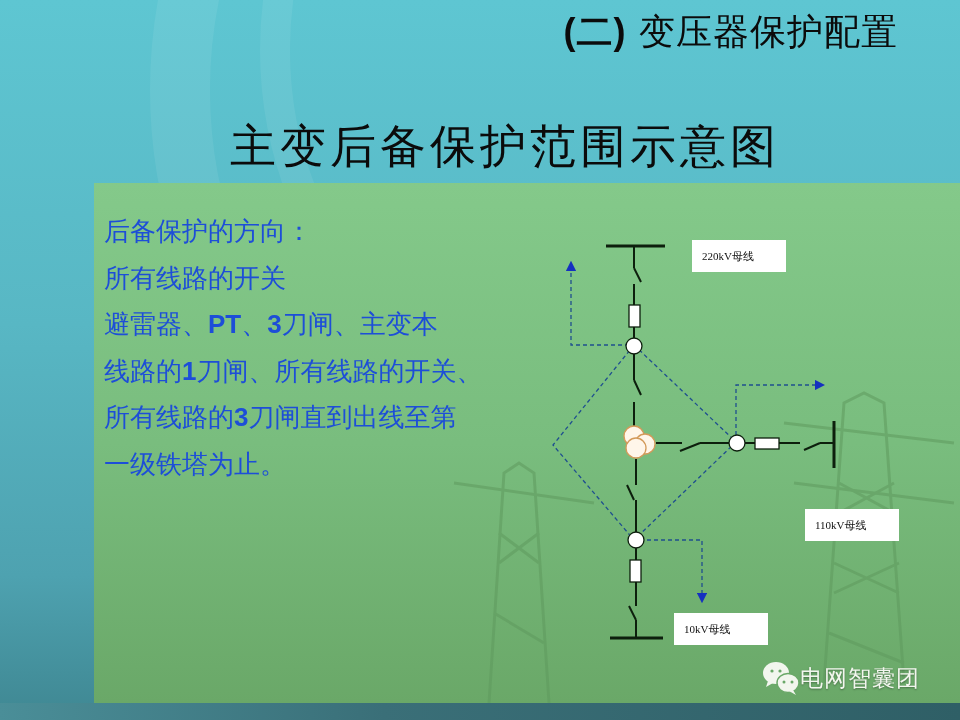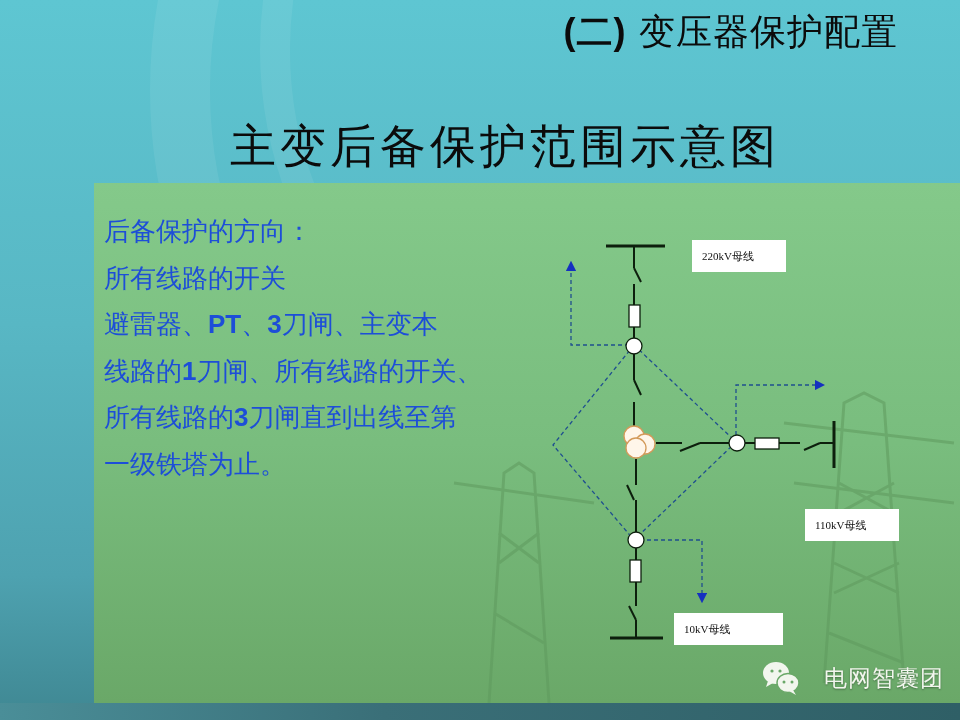--- a/index.html
+++ b/index.html
@@ -46,21 +46,21 @@
     .text-line b { font-family: "Liberation Sans", sans-serif; font-weight: bold; }
     .diagram { position: absolute; left: 0; top: 0; width: 960px; height: 720px; }
     .label-box {
       position: absolute; background: #ffffff;
       font-family: "Liberation Serif", "DejaVu Serif", serif;
       font-size: 11px; color: #111; padding: 0 0 0 10px; box-sizing: border-box;
       display: flex; align-items: center;
     }
     .watermark {
       position: absolute; left: 762px; top: 660px; height: 36px;
-      display: flex; align-items: center; gap: 24px;
+      display: flex; align-items: center; gap: 0;
     }
     .watermark-text {
       font-size: 23px; color: #f2f6ee; letter-spacing: 1px;
       text-shadow: 0 1px 2px rgba(0,0,0,0.35);
     }
   </style>
 </head>
 <body>
 
 <div class="slide-bg">
@@ -162,21 +162,21 @@
   <circle cx="636" cy="540" r="8" fill="#ffffff" stroke="#0d1f0d" stroke-width="1.3"></circle>
   <rect x="630" y="560" width="11" height="22" fill="#ffffff" stroke="#0d1f0d" stroke-width="1.3"></rect>
 </svg>
 
 <div class="label-box" style="left:692px; top:240px; width:94px; height:32px;text-align:right;">
   <span>220kV母线</span>
 </div>
 <div class="label-box" style="left:805px; top:472px; width:94px; height:32px;margin-top:37px;">
   <span>110kV母线</span>
 </div>
-<div class="label-box" style="left:674px; top:613px; width:109px; height:32px;">
+<div class="label-box" style="left:674px; top:613px; width:94px; height:32px;">
   <span>10kV母线</span>
 </div>
 
 <div class="watermark">
   <svg width="38" height="34" viewBox="0 0 38 34">
     <ellipse cx="14" cy="12" rx="13" ry="11" fill="#f2f6ee"></ellipse>
     <path d="M6 20 L4 26 L11 22 Z" fill="#f2f6ee"></path>
     <circle cx="10" cy="10" r="1.6" fill="#6aa868"></circle>
     <circle cx="18" cy="10" r="1.6" fill="#6aa868"></circle>
     <ellipse cx="26" cy="22" rx="11" ry="9.5" fill="#f2f6ee" stroke="#6aa868" stroke-width="1.5"></ellipse>

